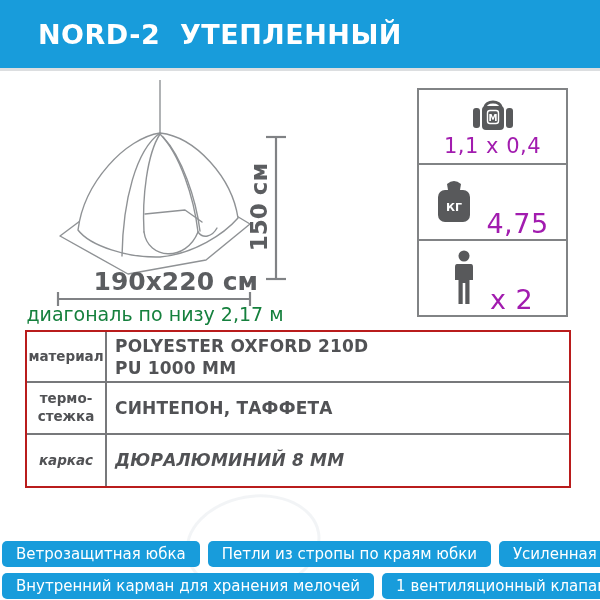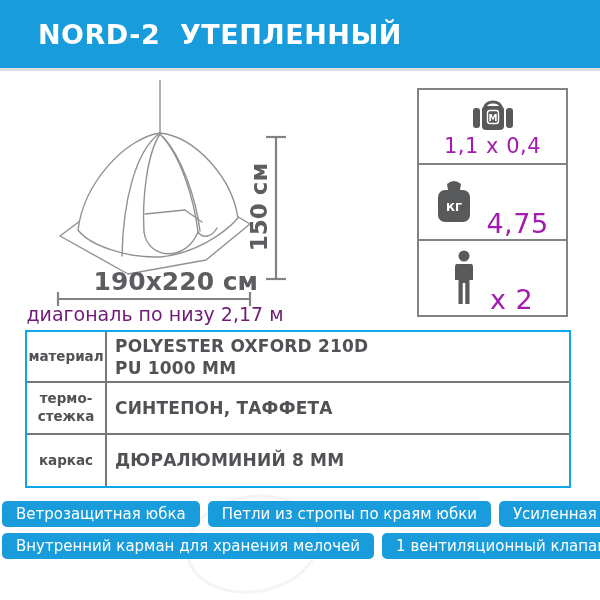--- a/index.html
+++ b/index.html
@@ -24,59 +24,59 @@
     position:absolute;left:214px;top:193px;width:90px;height:28px;
     transform:rotate(-90deg);text-align:center;
     font-size:23px;font-weight:bold;color:#5B5D60;line-height:28px;
   }
   .dim-base-label{
     position:absolute;left:48px;top:269px;width:210px;text-align:right;
     font-size:25px;font-weight:bold;color:#5B5D60;line-height:26px;
   }
   .dim-diagonal-label{
     position:absolute;left:22px;top:302px;width:266px;text-align:center;
-    font-size:19px;color:#701a75;line-height:24px;
+    font-size:19px;color:#15803d;line-height:24px;
   }
   
   .spec-panel{
     position:absolute;left:417px;top:88px;width:151px;height:229px;
     border:2px solid #818385;box-sizing:border-box;background:#fff;
     display:flex;flex-direction:column;
   }
   .spec-cell{
     flex:1;display:flex;align-items:center;justify-content:center;
     border-bottom:2px solid #818385;
   }
   .spec-cell:last-child{border-bottom:none;}
   .spec-cell.col{flex-direction:column;}
   .spec-value{font-size:21px;color:#a21caf;letter-spacing:0.5px;}
   .spec-value.big{font-size:27px;margin-top:43px;}
   .spec-gap{width:14px;}
   
   .materials{
     position:absolute;left:25px;top:330px;width:546px;height:158px;
-    border:2px solid #0ea5e9;box-sizing:border-box;background:#fff;
+    border:2px solid #b91c1c;box-sizing:border-box;background:#fff;
     display:grid;grid-template-columns:80px 1fr;grid-template-rows:1fr 1fr 1fr;
   }
   .mat-label{
     border-right:2px solid #77787B;border-bottom:2px solid #77787B;
     display:flex;flex-direction:column;align-items:center;justify-content:center;
     font-size:13.5px;font-weight:bold;color:#515255;line-height:1.3;text-align:center;
   }
   .mat-value{
     border-bottom:2px solid #77787B;
     display:flex;flex-direction:column;justify-content:center;
     padding-left:8px;font-size:17px;font-weight:bold;color:#515255;
     line-height:1.3;letter-spacing:0.2px;
   }
-  .materials .row-last{border-bottom:none;}
+  .materials .row-last{border-bottom:none;font-style:italic;}
   
   .badge-row{
     position:absolute;left:2px;right:0;height:26px;
-    display:flex;gap:8px;
+    display:flex;gap:8px;margin-top:40px;
   }
   .badge{
     background:#189CDB;color:#ffffff;border-radius:5px;
     display:flex;align-items:center;justify-content:center;
     font-size:15px;padding:0 14px;white-space:nowrap;
   }
   .badge.stretch{flex:1;}
   
   .watermark{
     position:absolute;left:185px;top:495px;width:130px;height:92px;

